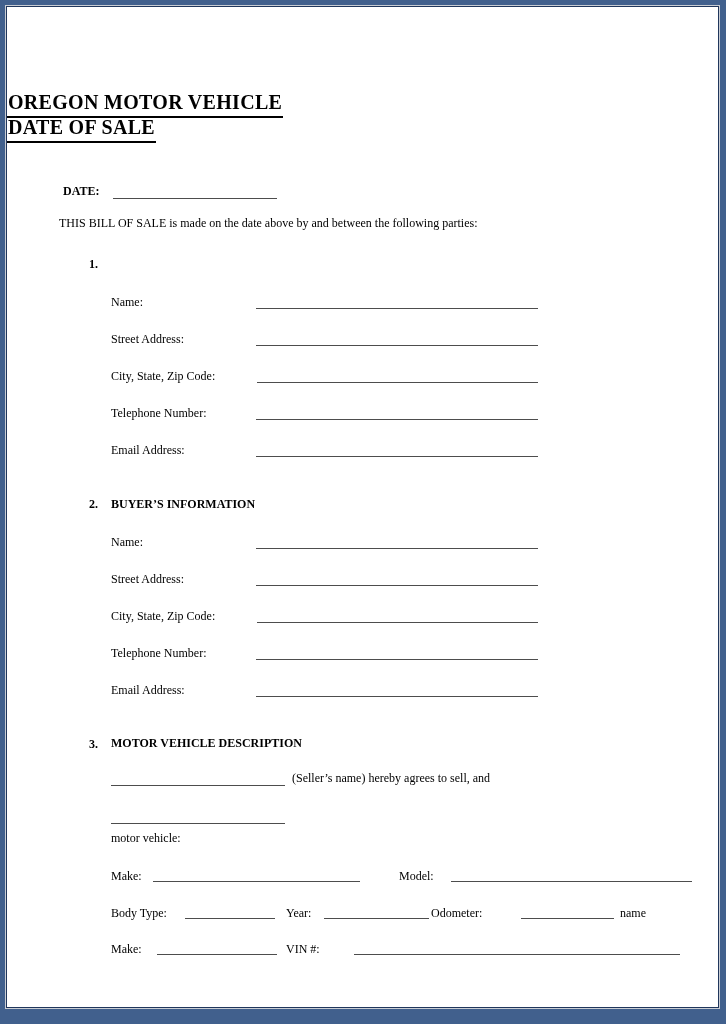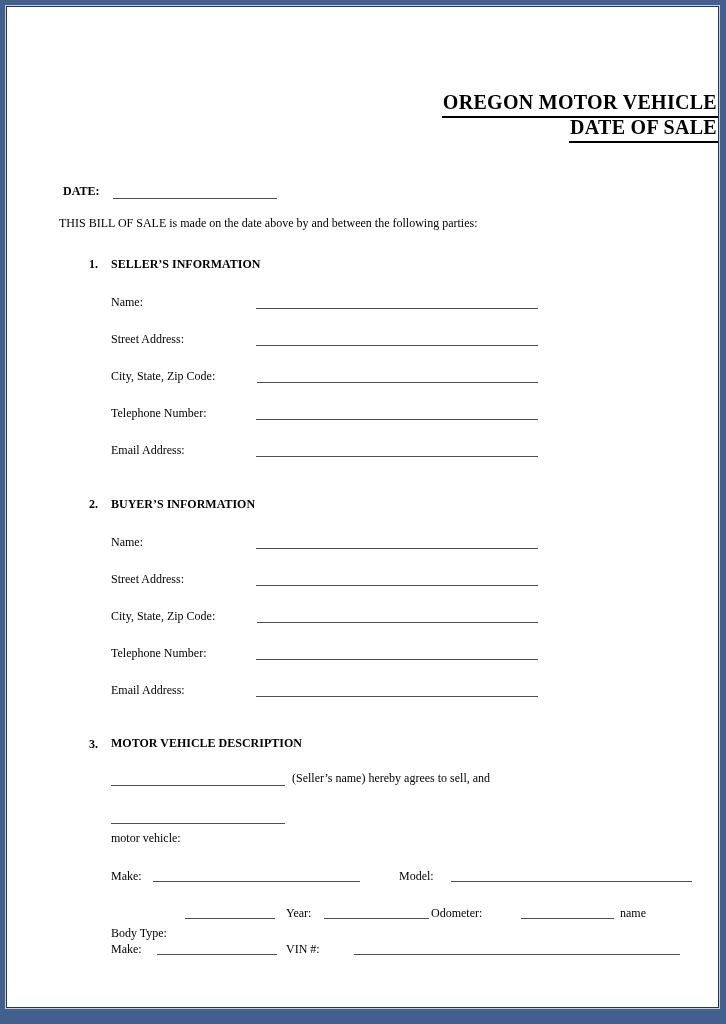--- a/index.html
+++ b/index.html
@@ -16,21 +16,21 @@
     width:711px; height:1000px;
     background:#ffffff;
     border:1px solid #20365C;
     outline:1px solid #C9CDD4;
   }
   .abs { position:absolute; white-space:nowrap; }
   .txt { font-size:12px; line-height:20px; }
   .bold { font-weight:bold; }
   .title-line {
     position:absolute; left:0; width:100%;
-    text-align:right;
+    text-align:left;
     font-size:20px; line-height:25px; font-weight:bold;
     letter-spacing:0.3px;
   }
   .title-line .u {
     display:inline-block;
     border-bottom:2px solid #000;
     padding:0 1px 1px 1px;
   }
   .blank {
     position:absolute;
@@ -49,21 +49,20 @@
   <div class="title-line" style="top:108px">
     <span class="u">DATE OF SALE</span>
   </div>
 
   <span class="abs txt bold" style="left:56px;top:174px">DATE:</span>
   <span class="blank" style="left:106px;top:174px;width:164px;height:17px"></span>
 
   <span class="abs txt" style="left:52px;top:206px">THIS BILL OF SALE is made on the date above by and between the following parties:</span>
 
   <span class="abs txt bold" style="left:82px;top:247px">1.</span>
-  <span class="abs txt bold" style="left:104px;top:247px">SELLER’S INFORMATION</span>
 
   <span class="abs txt" style="left:104px;top:285px">Name:</span>
   <span class="blank" style="left:249px;top:286px;width:282px;height:15px"></span>
 
   <span class="abs txt" style="left:104px;top:322px">Street Address:</span>
   <span class="blank" style="left:249px;top:323px;width:282px;height:15px"></span>
 
   <span class="abs txt" style="left:104px;top:359px">City, State, Zip Code:</span>
   <span class="blank" style="left:250px;top:360px;width:281px;height:15px"></span>
 
@@ -98,21 +97,21 @@
   <span class="abs txt" style="left:285px;top:761px">(Seller’s name) hereby agrees to sell, and</span>
 
   <span class="blank" style="left:104px;top:800px;width:174px;height:16px"></span>
   <span class="abs txt" style="left:104px;top:821px">motor vehicle:</span>
 
   <span class="abs txt" style="left:104px;top:859px">Make:</span>
   <span class="blank" style="left:146px;top:860px;width:207px;height:14px"></span>
   <span class="abs txt" style="left:392px;top:859px">Model:</span>
   <span class="blank" style="left:444px;top:860px;width:241px;height:14px"></span>
 
-  <span class="abs txt" style="left:104px;top:916px">Body Type:</span>
+  <span class="abs txt" style="left:104px;top:896px">Body Type:</span>
   <span class="blank" style="left:178px;top:897px;width:90px;height:14px"></span>
   <span class="abs txt" style="left:279px;top:896px">Year:</span>
   <span class="blank" style="left:317px;top:897px;width:105px;height:14px"></span>
   <span class="abs txt" style="left:424px;top:896px">Odometer:</span>
   <span class="blank" style="left:514px;top:897px;width:93px;height:14px"></span>
   <span class="abs txt" style="left:613px;top:896px">name</span>
 
   <span class="abs txt" style="left:104px;top:932px">Make:</span>
   <span class="blank" style="left:150px;top:933px;width:120px;height:14px"></span>
   <span class="abs txt" style="left:279px;top:932px">VIN #:</span>

